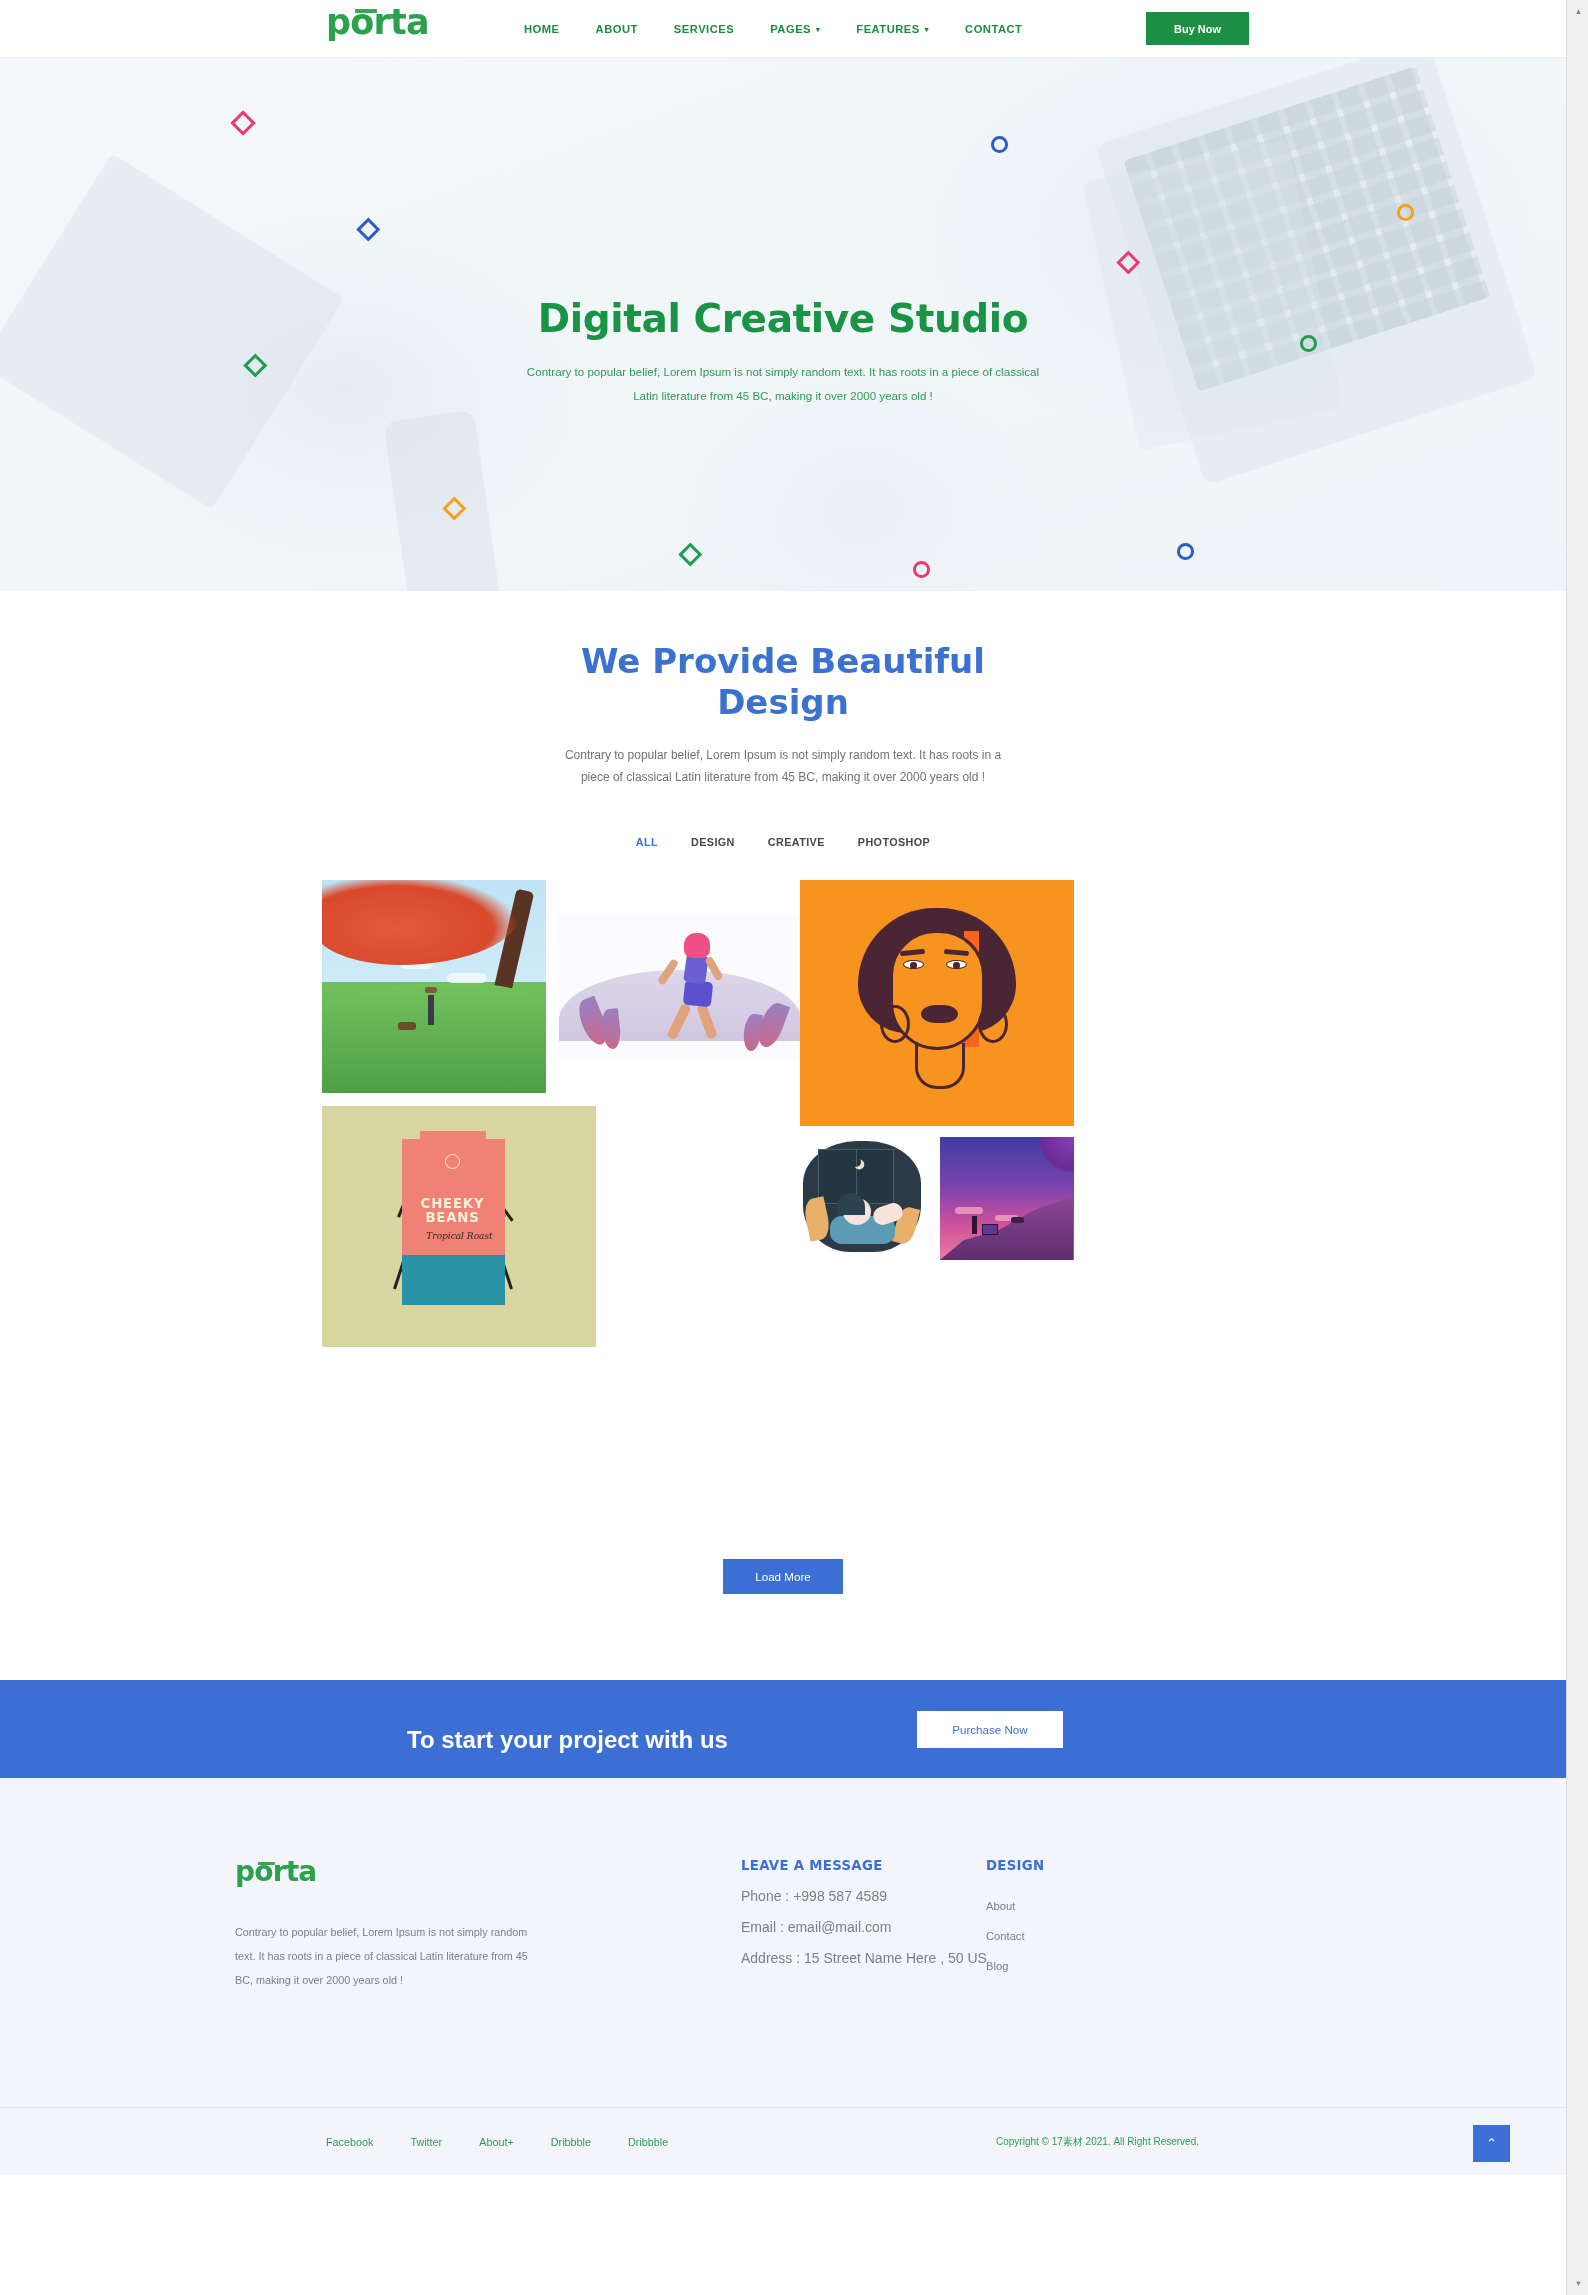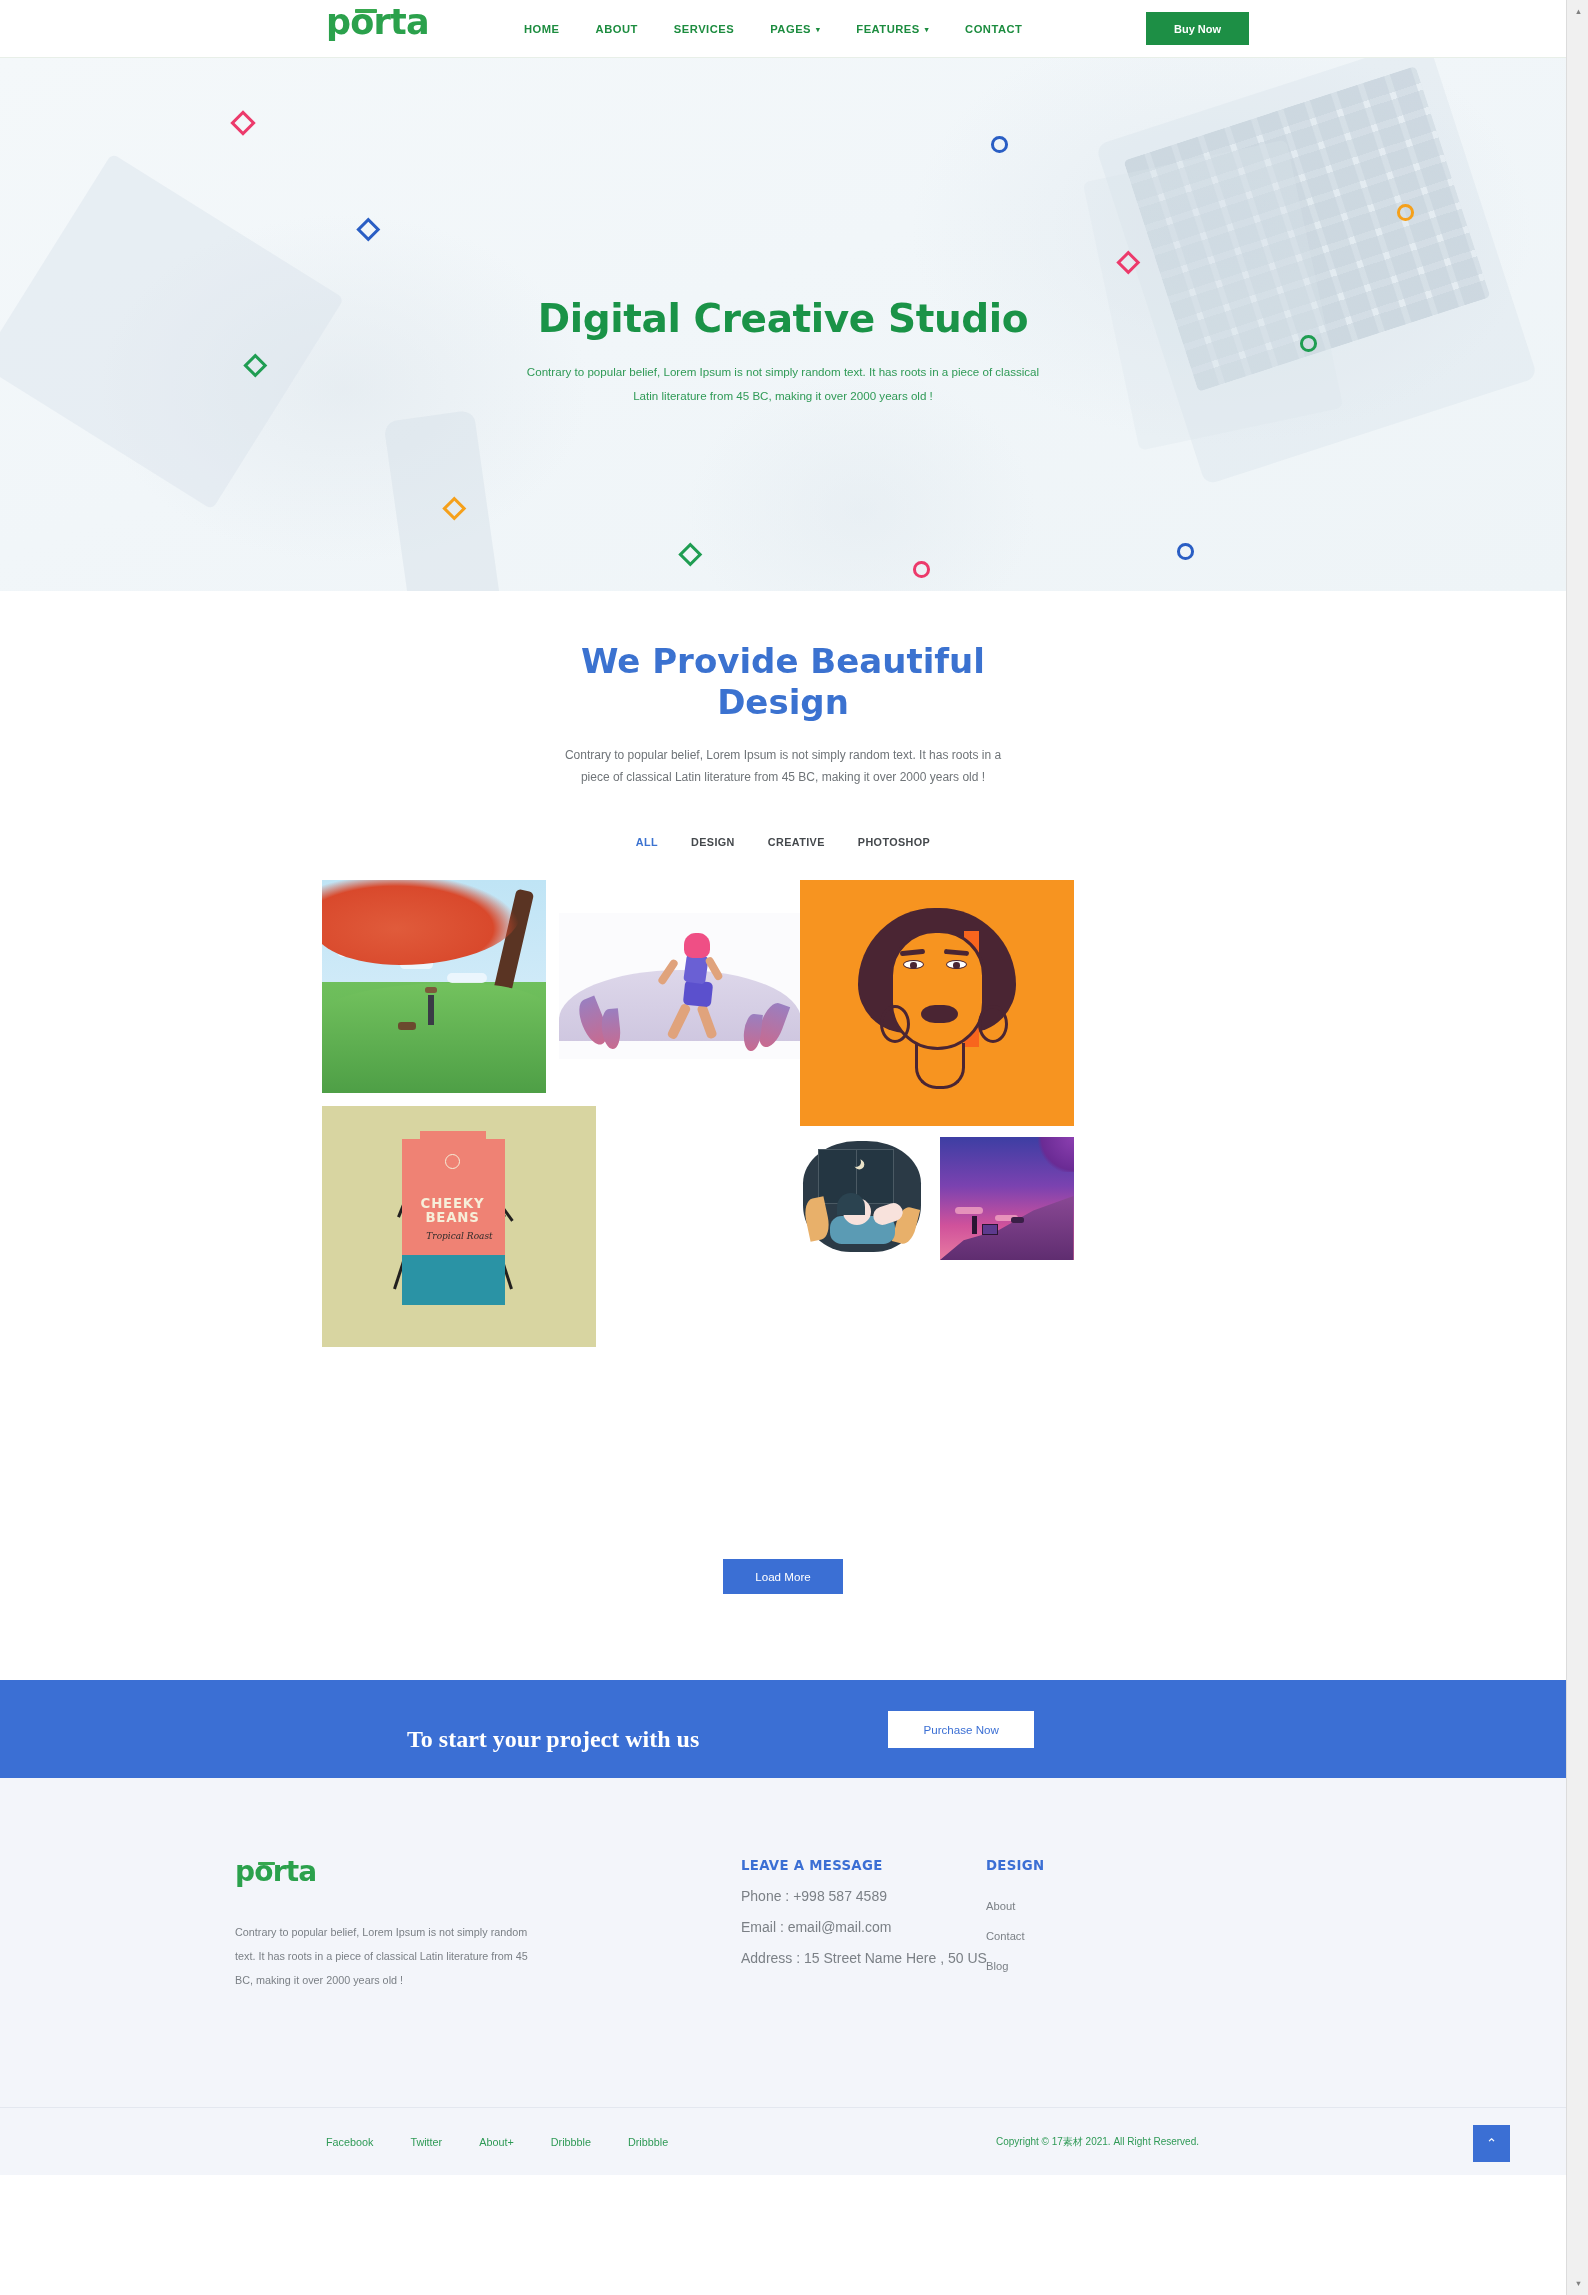--- a/index.html
+++ b/index.html
@@ -250,21 +250,21 @@
     width: 120px; height: 35px; background:#3b6fd4; color:#fff; border:none; cursor:pointer;
     font-size:11.6px; font-family:"Liberation Sans", sans-serif;
   }
 
   
   .cta {
     margin-top: 86px; height: 98px; background:#3b6fd4;
     display:flex; align-items:center;
   }
   .cta h2 {
-    margin-left: 407px; color:#fff; font-family:Liberation Serif, serif;
+    margin-left: 407px; color:#fff; font-family:Liberation Sans, sans-serif;
     font-size: 24px; font-weight:700;margin-top:21px;
   }
   .purchase {
     margin-left: 189px; width: 146px; height: 37px; background:#fff; color:#3b6fd4;
     border:none; cursor:pointer; font-size:11.6px; font-family:"Liberation Sans", sans-serif;
   }
 
   
   .footer { background:#f3f5fa; padding: 80px 0 0; position:relative; }
   .footer-cols { position:relative; width:1096px; margin:0 auto; height:183px; }

